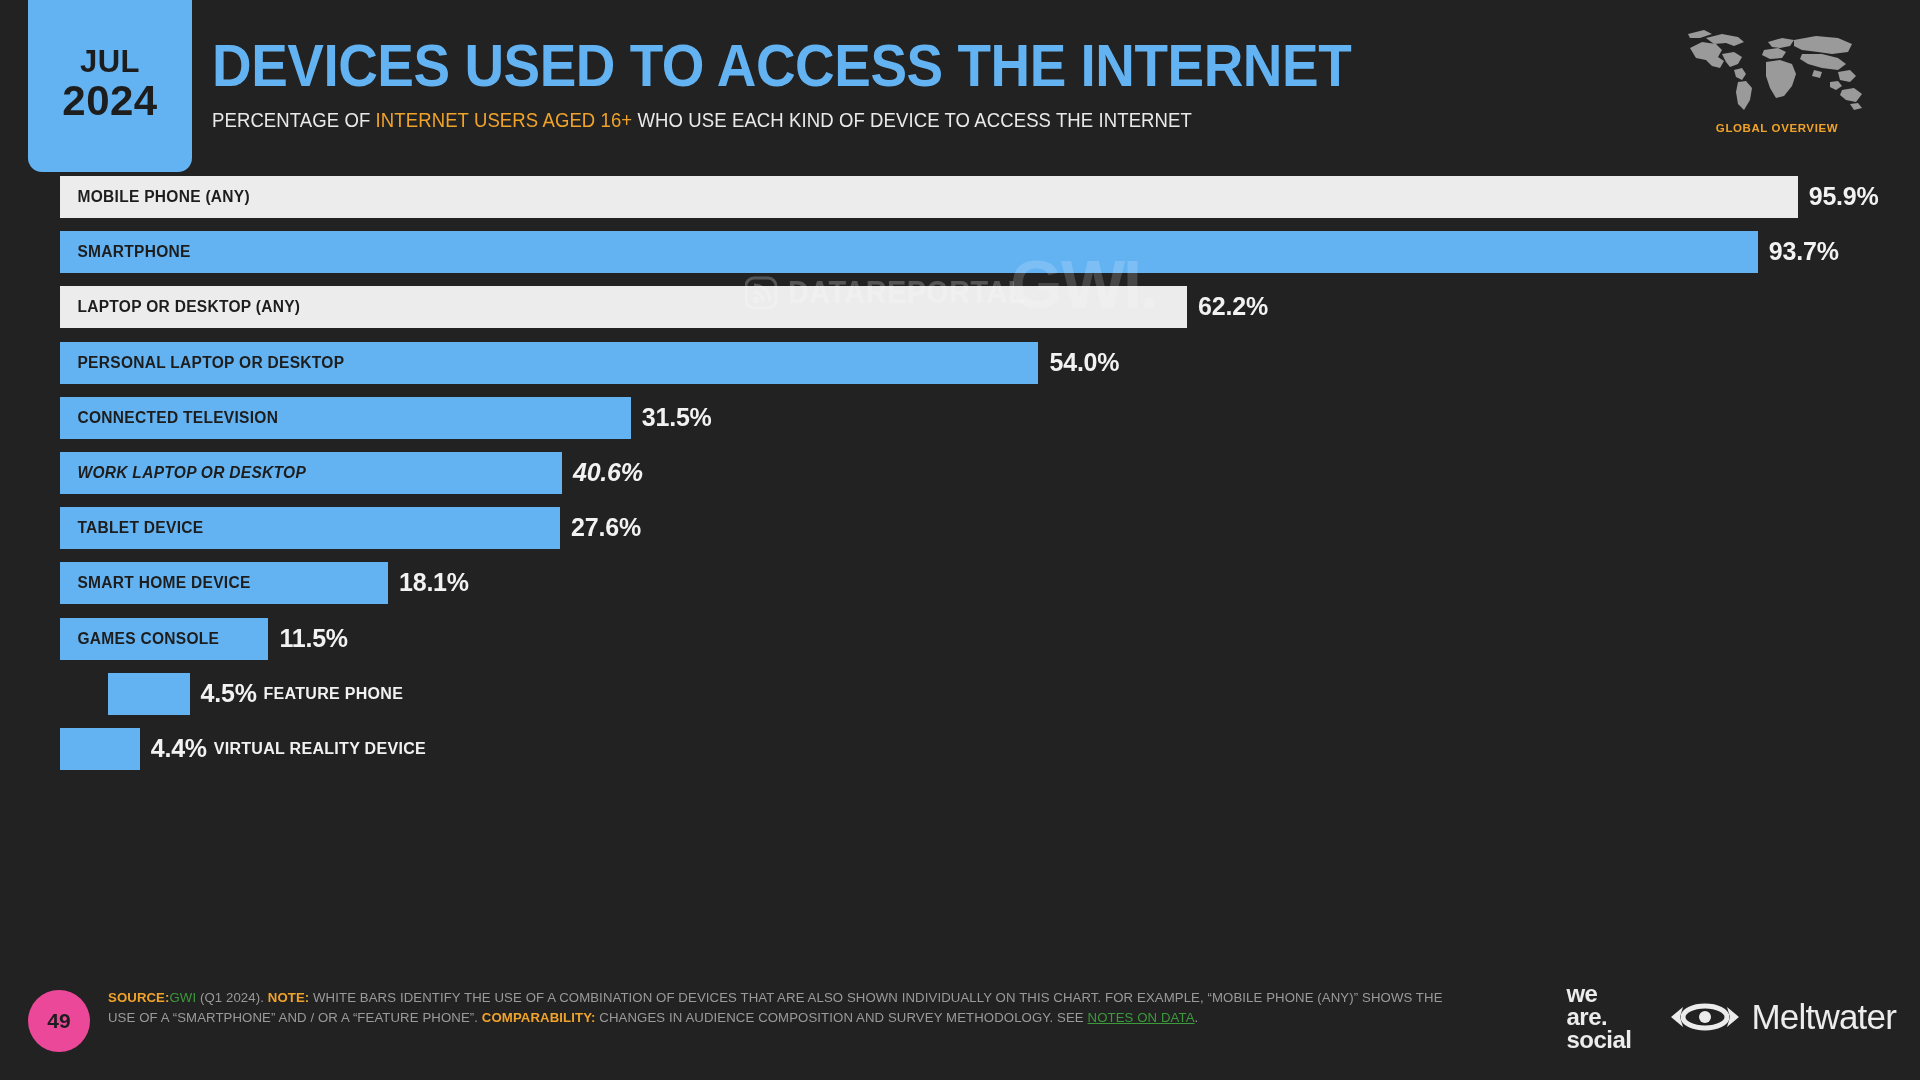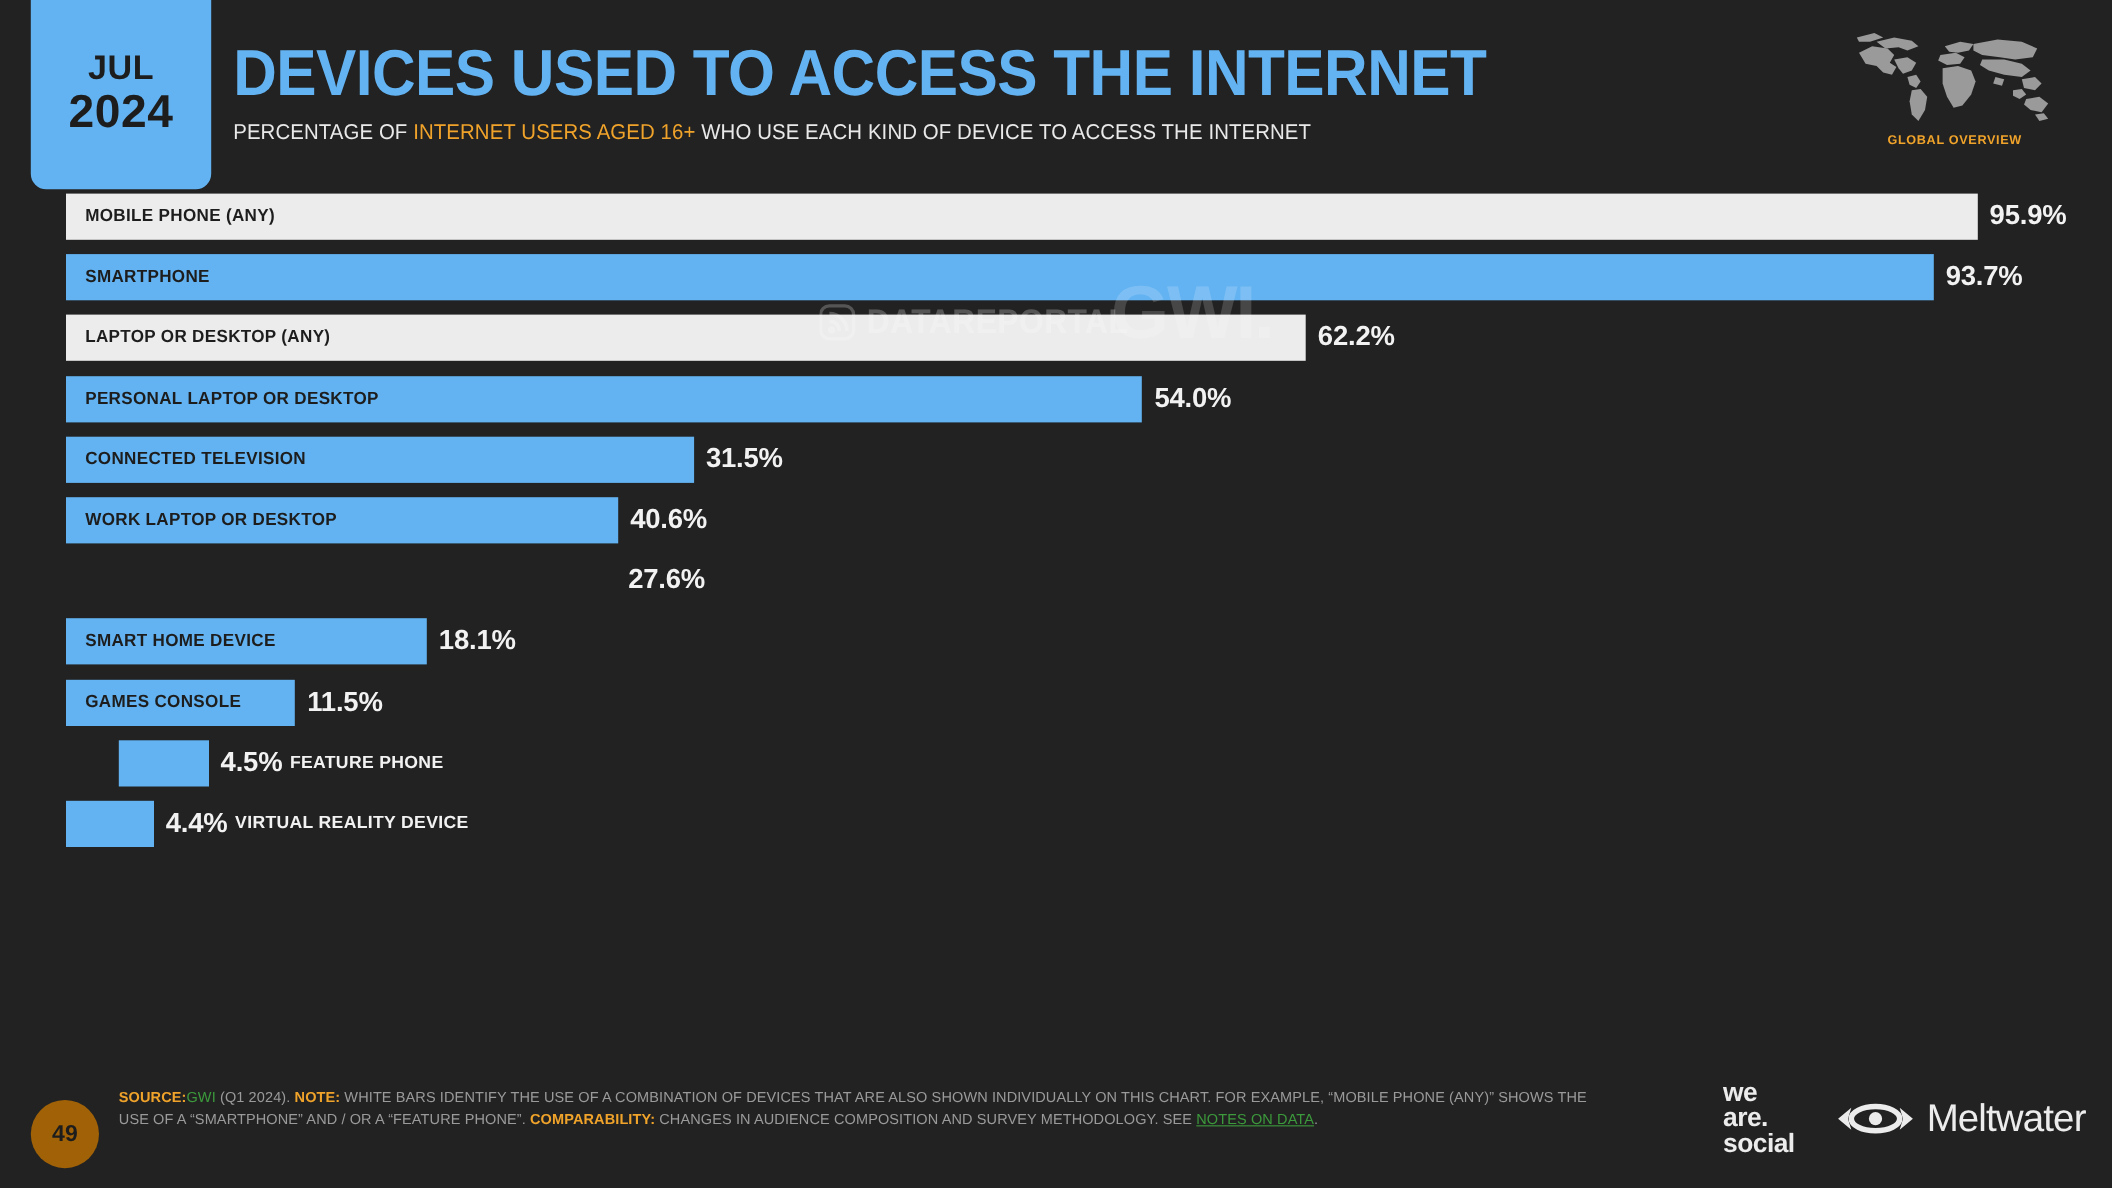--- a/index.html
+++ b/index.html
@@ -103,23 +103,23 @@
     left:1010px; top:250px;
     color:rgba(255,255,255,0.17);
     font-size:68px; font-weight:bold; letter-spacing:-2px;
     line-height:68px;
   }
 
   
   #footer { position:absolute; left:0; bottom:0; width:1920px; height:112px; }
 
   #page-circle {
-    position:absolute; left:28px; top:32px;
+    position:absolute; left:28px; top:22px;
     width:62px; height:62px; border-radius:50%;
-    background:#a16207;
+    background:#ec4899;
     display:flex; align-items:center; justify-content:center;
     color:#1d1d1d; font-size:21px; font-weight:bold;
   }
 
   #footnote {
     position:absolute; left:108px; top:20px; width:1360px;
     font-size:13.2px; line-height:20px; color:#9a9a9a;
     letter-spacing:0.1px;
   }
   #footnote b { color:#f0a32a; }
@@ -203,27 +203,30 @@
         <span class="bar-label">PERSONAL LAPTOP OR DESKTOP</span>
       </div>
       <span class="bar-value" style="left: 989.48px;">54.0%</span>
     </div>
     <div class="bar-row" style="top: 220.8px; width: 1830px;">
       <div class="bar blue" style="width: 570.78px;">
         <span class="bar-label">CONNECTED TELEVISION</span>
       </div>
       <span class="bar-value" style="left: 581.78px;">31.5%</span>
     </div>
-    <div class="bar-row" style="top: 276px; width: 1830px;">
+    <div class="bar-row" style="top: 276px; width: 1830px; font-style: italic;">
       <div class="bar blue" style="width: 501.924px;">
         <span class="bar-label">WORK LAPTOP OR DESKTOP</span>
       </div>
       <span class="bar-value" style="left: 512.924px;">40.6%</span>
     </div>
     <div class="bar-row" style="top: 331.2px; width: 1830px;">
+      <div class="bar blue" style="width: 500.112px;">
+        <span class="bar-label">TABLET DEVICE</span>
+      </div>
       <span class="bar-value" style="left: 511.112px;">27.6%</span>
     </div>
     <div class="bar-row" style="top: 386.4px; width: 1830px;">
       <div class="bar blue" style="width: 327.972px;">
         <span class="bar-label">SMART HOME DEVICE</span>
       </div>
       <span class="bar-value" style="left: 338.972px;">18.1%</span>
     </div>
     <div class="bar-row" style="top: 441.6px; width: 1830px;">
       <div class="bar blue" style="width: 208.38px;">

